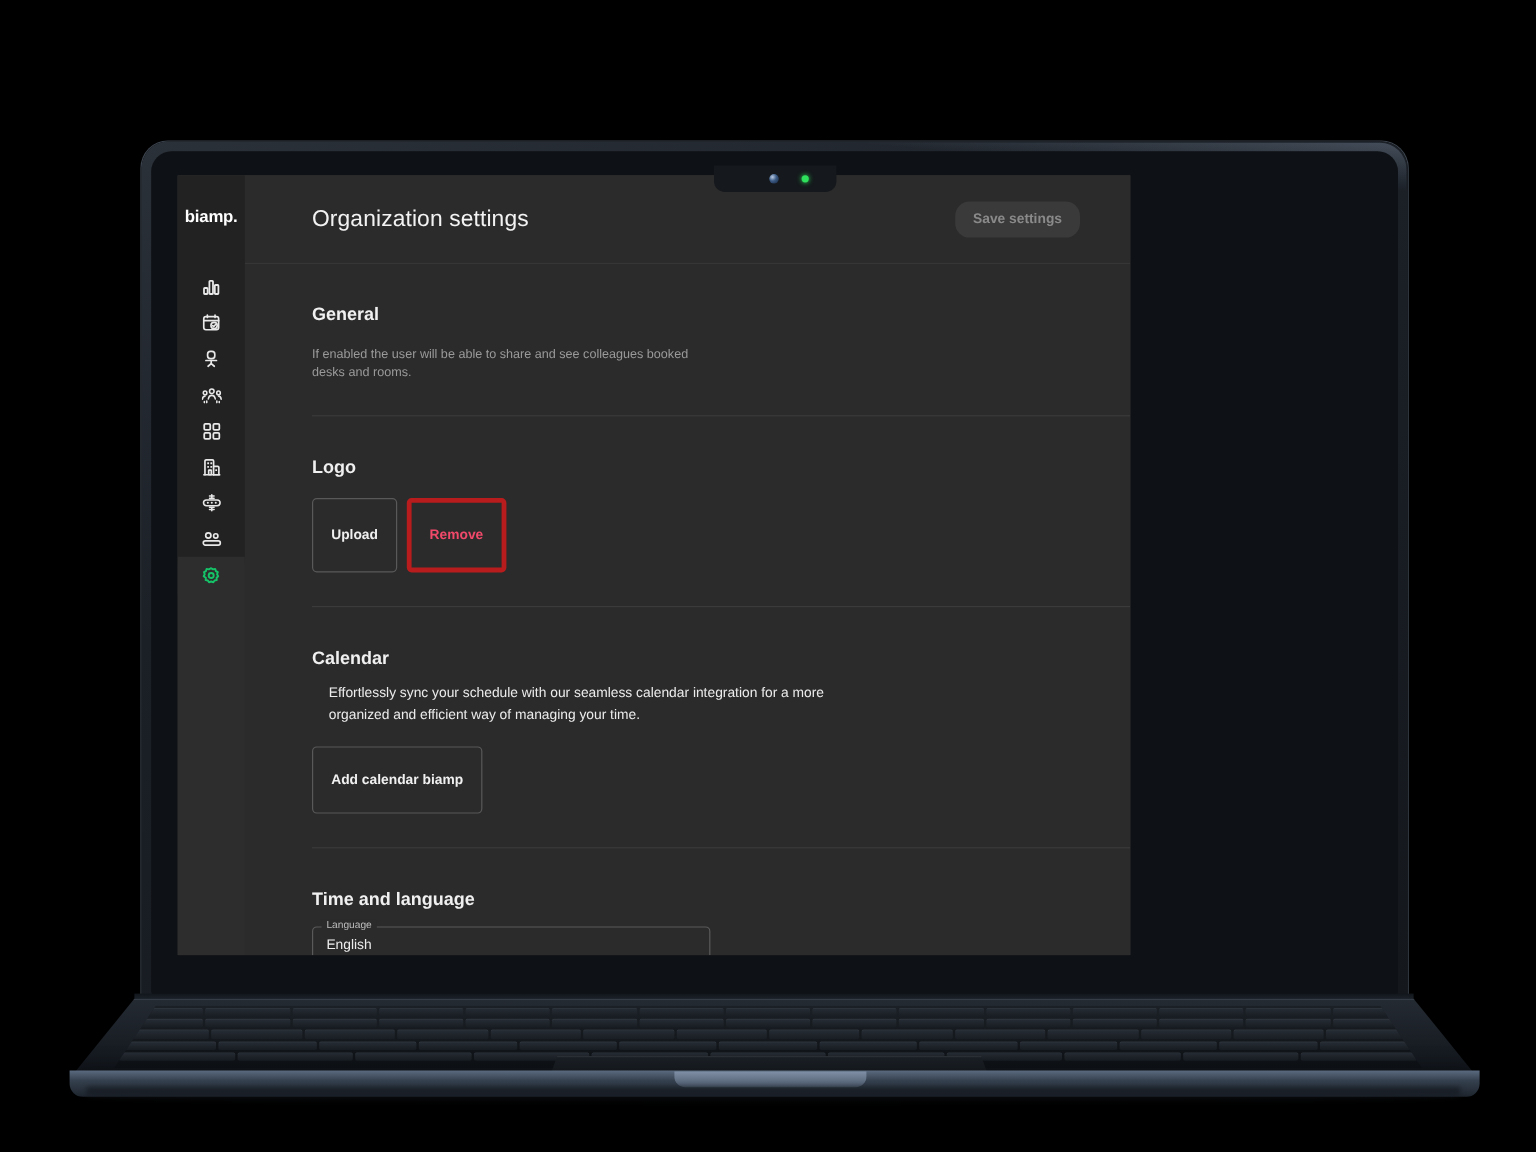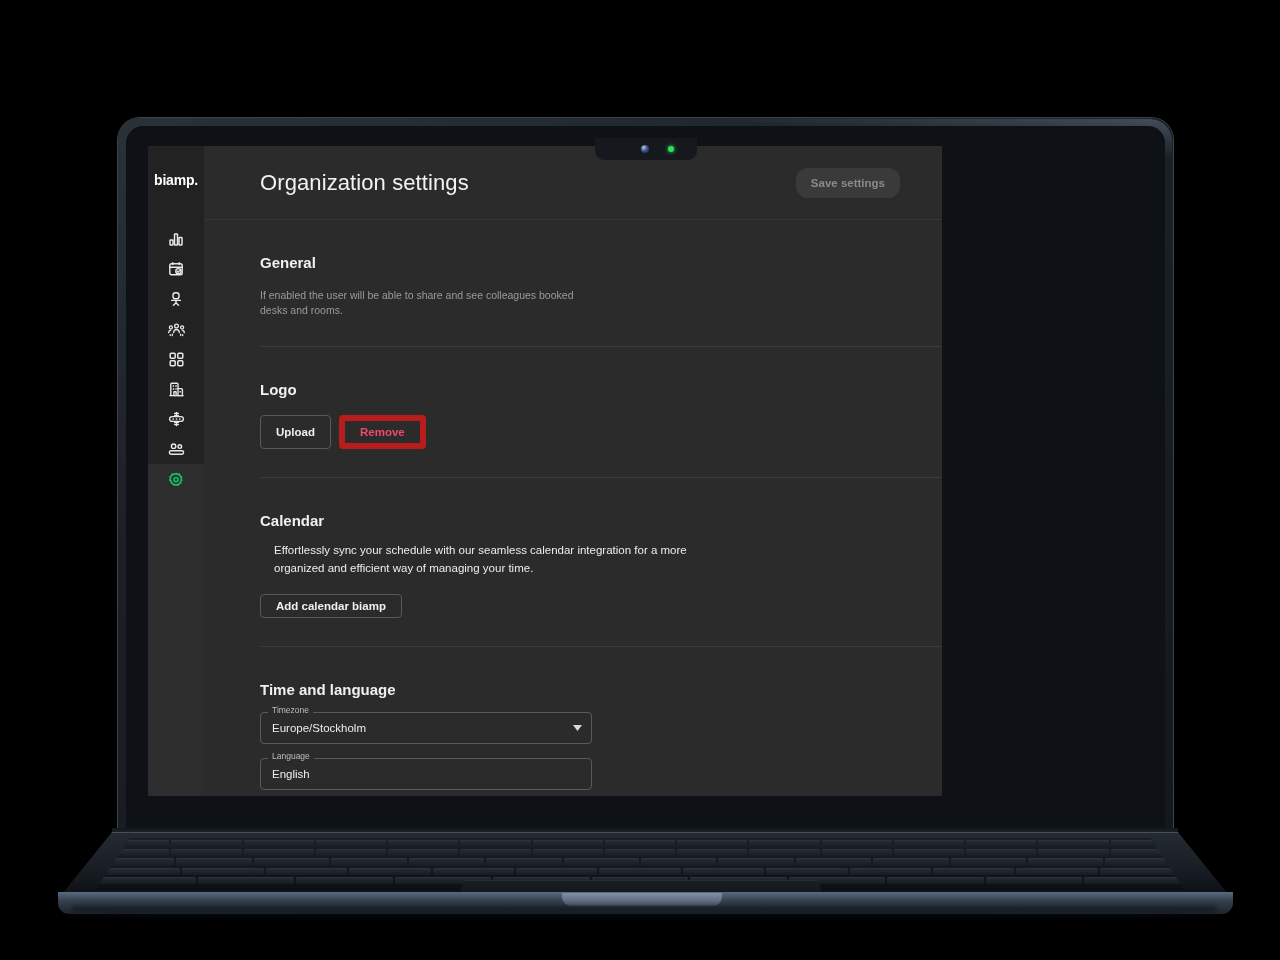--- a/index.html
+++ b/index.html
@@ -216,21 +216,21 @@
   .topbar {
     height: 74px;
     flex: 0 0 74px;
     display: flex;
     align-items: center;
     justify-content: space-between;
     padding: 0 42px 0 56px;
     border-bottom: 1px solid #363636;
   }
   .page-title {
-    font-size: 22px;
+    font-size: 19px;
     font-weight: 400;
     color: #f2f2f2;
     letter-spacing: .1px;
   }
   .save-btn {
     background: #3a3a3a;
     color: #8a8a8a;
     border: none;
     border-radius: 12px;
     font-size: 11.5px;
@@ -285,31 +285,31 @@
     color: #9a9a9a;
     max-width: 338px;
   }
 
   
   .btn-row { display: flex; gap: 8px; }
   .btn {
     font-family: inherit;
     font-size: 11.5px;
     font-weight: 700;
-    padding: 5px 15px;
+    padding: 21px 15px;
     border-radius: 4px;
     background: transparent;
     cursor: pointer;
   }
   .btn-outline {
     border: 1px solid #595959;
     color: #f0f0f0;
   }
   .btn-danger {
-    border: 6px solid #b91c1c;
+    border: 4px solid #b91c1c;
     color: #f0496a;
   }
 
   .cal-desc {
     font-size: 11.5px;
     line-height: 1.55;
     color: #ececec;
     max-width: 430px;
     margin-bottom: 16px;
     margin-left: 14px;
@@ -519,30 +519,20 @@
               <div class="cal-desc">Effortlessly sync your schedule with our seamless calendar integration for a more organized and efficient way of managing your time.</div>
               <div class="btn-row">
                 <button class="btn btn-outline">Add calendar biamp</button>
               </div>
               <div class="divider"></div>
             </section>
 
             <section class="section">
               <div class="sec-title tight">Time and language</div>
 
-              <div class="field">
-                <div class="field-box"></div>
-                <span class="field-legend">Timezone</span>
-                <span class="field-value">Europe/Stockholm</span>
-                <span class="field-caret">
-                  <svg width="9" height="6" viewBox="0 0 9 6" fill="#d8d8d8">
-                      <path d="M0 0h9L4.5 6z"></path>
-                    </svg>
-                </span>
-              </div>
 
               <div class="field">
                 <div class="field-box"></div>
                 <span class="field-legend">Language</span>
                 <span class="field-value">English</span>
                 <span class="field-caret">
                   
                 </span>
               </div>
 

